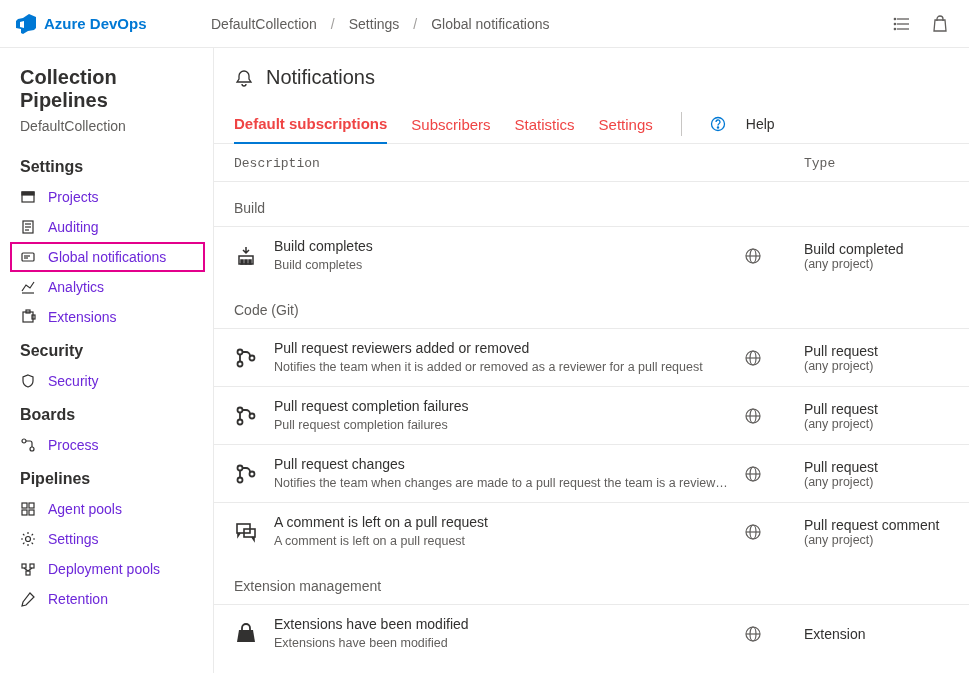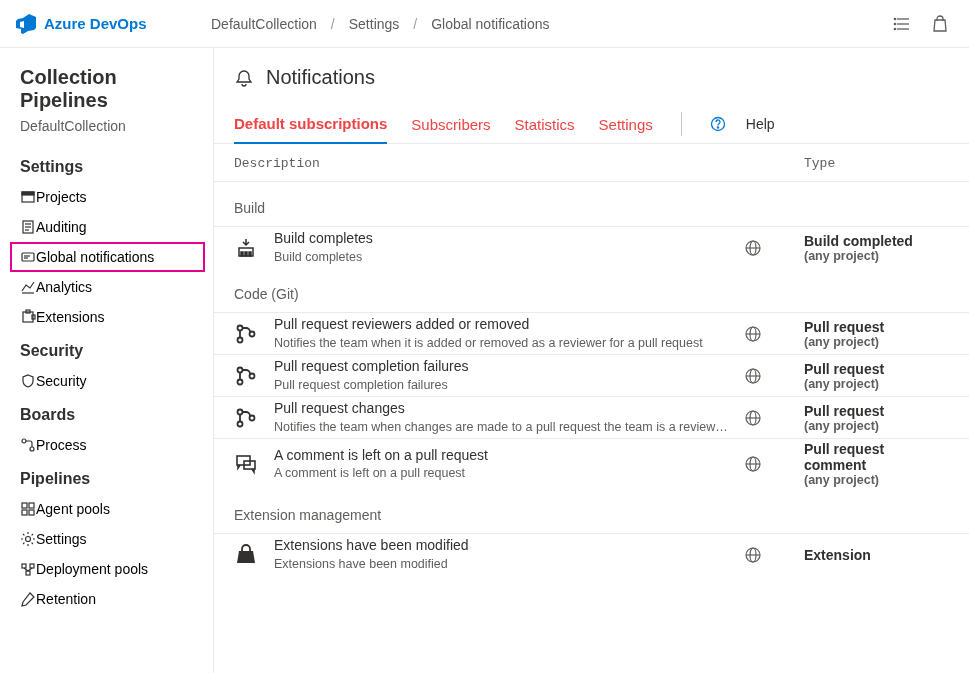--- a/index.html
+++ b/index.html
@@ -9,44 +9,44 @@
 .breadcrumb { display: flex; align-items: center; gap: 14px; color: #605e5c; font-size: 14px; flex: 1; }
 .breadcrumb span.sep { color: #a19f9d; }
 .breadcrumb span.crumb { cursor: pointer; }
 .topbar-actions { display: flex; gap: 20px; align-items: center; margin-right: 4px; }
 .topbar-actions .icon-btn { cursor: pointer; color: #605e5c; }
 .layout { display: flex; height: calc(673px - 48px); }
 .sidebar { width: 214px; padding: 18px 0 18px 0; border-right: 1px solid #eaeaea; overflow-y: auto; }
 .sidebar h1 { font-size: 20px; font-weight: 600; padding: 0 20px 6px 20px; }
 .sidebar .subtitle { color: #605e5c; font-size: 14px; padding: 0 20px 14px 20px; }
 .sidebar .section-head { font-size: 16px; font-weight: 600; padding: 10px 20px 6px 20px; }
-.sidebar-item { display: flex; align-items: center; gap: 0; padding: 7px 20px; cursor: pointer; font-size: 14px; color: #000000; }
+.sidebar-item { display: flex; align-items: center; gap: 12px; padding: 7px 20px; cursor: pointer; font-size: 14px; color: #6d28d9; }
 .sidebar-item.highlight { border: 2px solid #e3008c; margin: 0 8px 0 10px; padding: 5px 8px; }
 .sidebar .icon { width: 16px; display: inline-flex; justify-content: center; color: #323130; }
 .main { flex: 1; padding: 18px 0 0 0; overflow-y: auto; }
 .page-title-row { display: flex; align-items: center; gap: 12px; padding: 0 20px 16px 20px; }
 .page-title-row h2 { font-size: 20px; font-weight: 400; }
 .tabs-row { display: flex; align-items: center; gap: 24px; padding: 0 20px; border-bottom: 1px solid #eaeaea; }
 .tab { padding: 10px 0; cursor: pointer; color: #ef4444; font-size: 15px; }
 .tab.active { font-weight: 600; border-bottom: 2px solid #0078d4; margin-bottom: -1px; }
 .tab-divider { width: 1px; height: 24px; background: #c8c6c4; margin: 0 4px; }
 .help-tab { display: flex; align-items: center; gap: 20px; color: #323130; cursor: pointer; }
 .table-header { display: flex; padding: 12px 20px 10px 20px; border-bottom: 1px solid #eaeaea; color: #605e5c; font-size: 13px; font-family: Liberation Mono, monospace; }
 .col-desc { flex: 0 0 510px; }
 .col-scope { flex: 0 0 60px; }
 .col-type { flex: 1; }
 .group-head { padding: 18px 20px 10px 20px; color: #605e5c; font-size: 14px; }
-.row { display: flex; align-items: center; padding: 2px 20px; border-top: 1px solid #eaeaea; }
+.row { display: flex; align-items: center; padding: 10px 20px; border-top: 1px solid #eaeaea; }
 .row:first-of-type { border-top: 1px solid #eaeaea; }
 .row-icon { width: 40px; display: flex; justify-content: flex-start; align-items: center; color: #323130; }
 .row-main { flex: 0 0 470px; }
 .row-title { font-size: 14px; color: #323130; line-height: 1.4; }
 .row-sub { font-size: 12.5px; color: #605e5c; line-height: 1.4; white-space: nowrap; overflow: hidden; text-overflow: ellipsis; max-width: 460px; }
 .row-scope { flex: 0 0 60px; display: flex; justify-content: flex-start; color: #605e5c; }
-.row-type { flex: 1; font-weight: bold; }
+.row-type { flex: 1; }
 .type-title { font-size: 14px; color: #323130; }
 .type-sub { font-size: 12.5px; color: #605e5c; }
 svg { display: block; }
 </style>
 </head>
 <body>
 
 <div class="topbar">
   <div class="logo">
     <svg width="20" height="20" viewBox="0 0 20 20">

